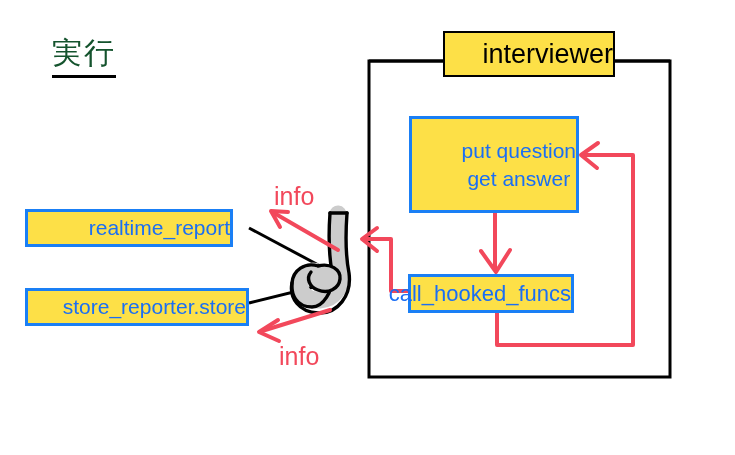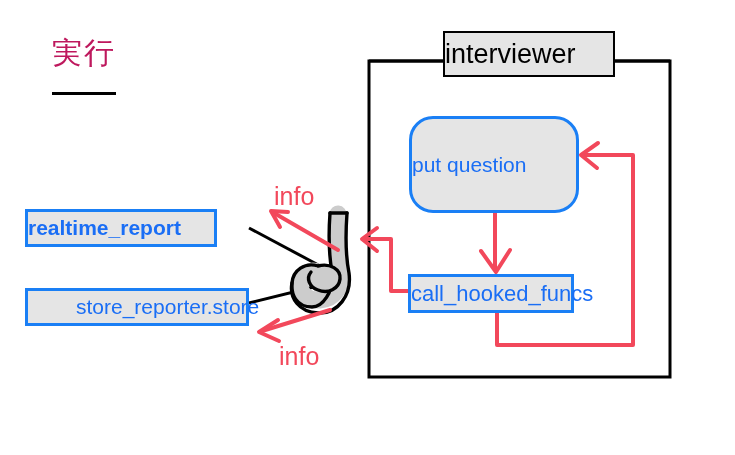--- a/index.html
+++ b/index.html
@@ -24,68 +24,66 @@
     width: 735px;
     height: 455px;
   }
 
   
   .box {
     position: absolute;
     box-sizing: border-box;
     display: flex;
     align-items: center;
-    justify-content: flex-start;
+    justify-content: flex-end;
     text-align: center;
-    background: #e5e5e5;
+    background: #fde047;
   }
   .box-blue {
     border: 3px solid #1a7ff5;
     color: #1a6ef5;
   }
   .box-black {
     border: 2px solid #000000;
     color: #000000;
   }
 
   #box-realtime-report {
-    left: 25px;  top: 209px;  width: 192px;  height: 38px;
+    left: 25px;  top: 209px;  width: 208px;  height: 38px;
     font-size: 21px;
-    font-weight: bold;
   }
   #box-store-reporter {
     left: 25px;  top: 288px;  width: 224px;  height: 38px;
     font-size: 21px;
     padding-left: 48px;
   }
   #box-put-question {
     left: 409px; top: 116px;  width: 170px;  height: 97px;
     font-size: 21px;
     line-height: 1.32;
-    border-radius: 24px;
   }
   #box-call-hooked {
     left: 408px; top: 274px;  width: 166px;  height: 39px;
     font-size: 22px;
   }
   #box-interviewer-label {
     left: 443px; top: 31px;   width: 172px;  height: 46px;
     font-size: 27px;
     z-index: 6;
   }
 
   
   #page-title {
     position: absolute;
     left: 52px;
     top: 34px;
     font-size: 30px;
-    color: #be185d;
+    color: #14532d;
     letter-spacing: 2px;
-    padding-bottom: 20px;
+    padding-bottom: 3px;
     border-bottom: 3px solid #000000;
     line-height: 1.25;
   }
 
   
   .info-label {
     position: absolute;
     color: #f2485b;
     font-size: 25px;
   }
@@ -171,20 +169,21 @@
     <span>realtime_report</span>
   </div>
 
   <div class="box box-blue" id="box-store-reporter">
     <span>store_reporter.store</span>
   </div>
 
   <div class="box box-blue" id="box-put-question">
     <div>
       <div>put question</div>
+      <div>get answer</div>
     </div>
   </div>
 
   <div class="box box-blue" id="box-call-hooked">
     <span>call_hooked_funcs</span>
   </div>
 
   <div class="box box-black" id="box-interviewer-label">
     <span>interviewer</span>
   </div>

